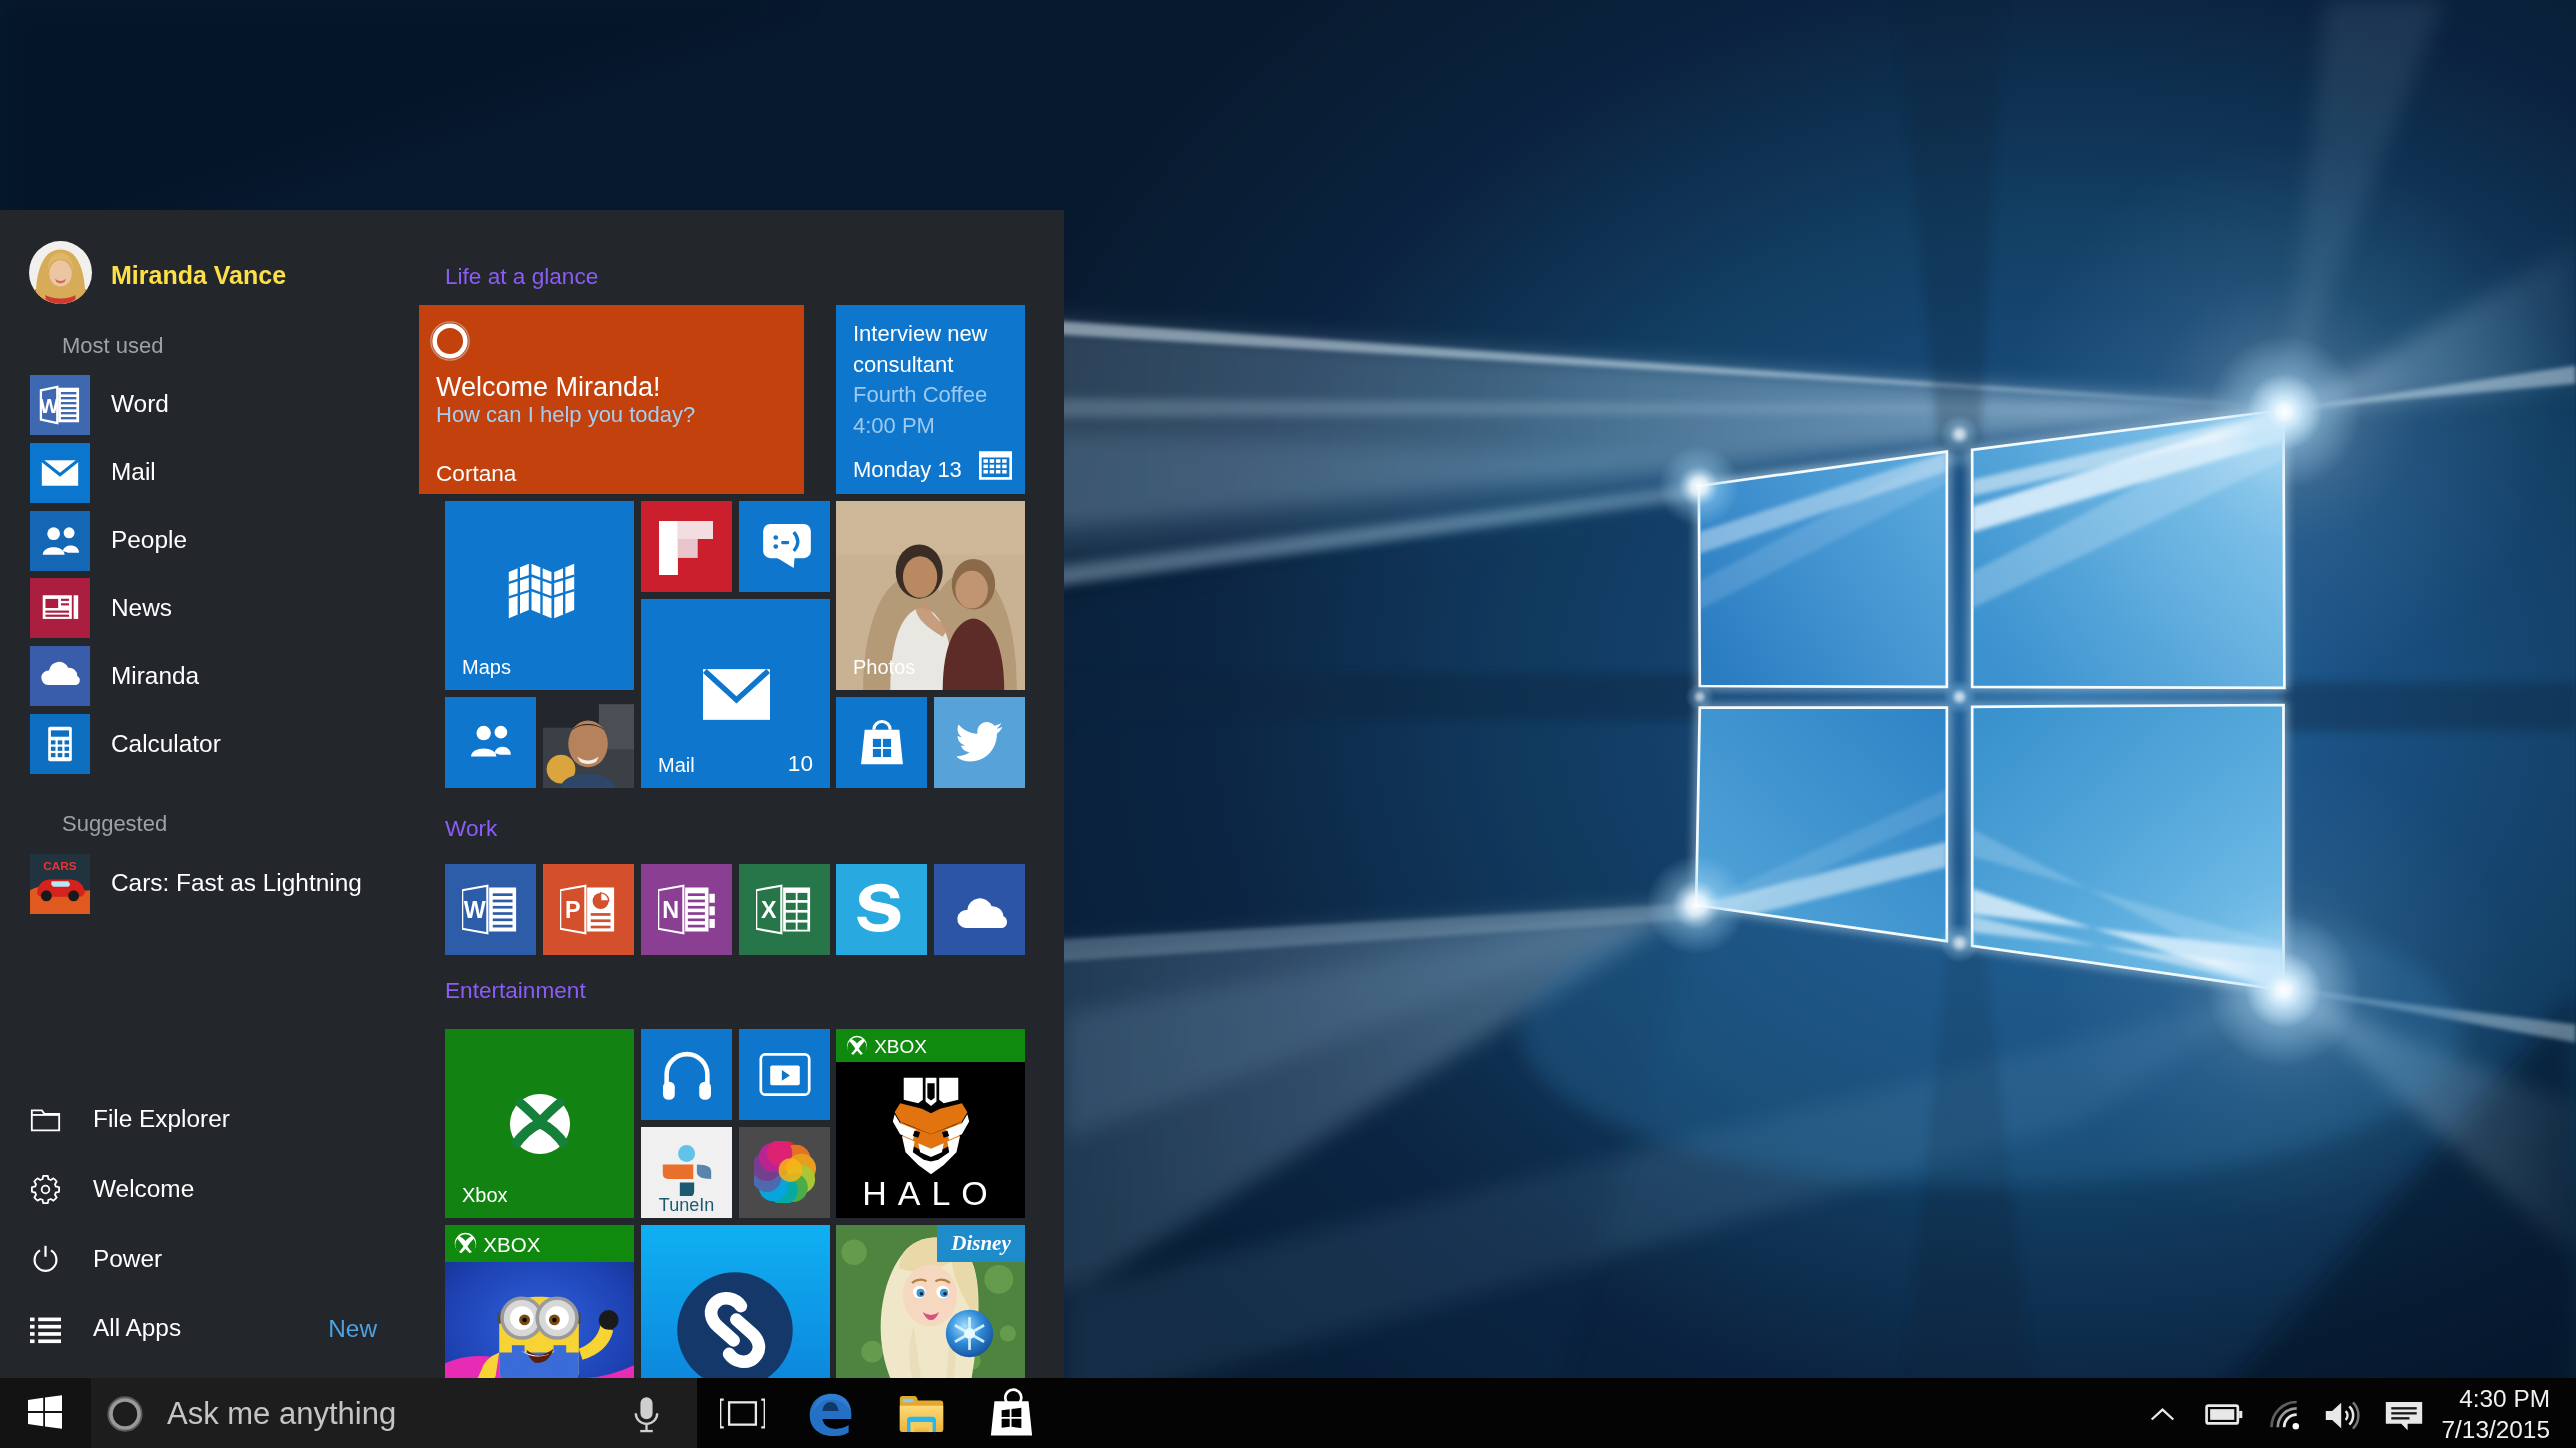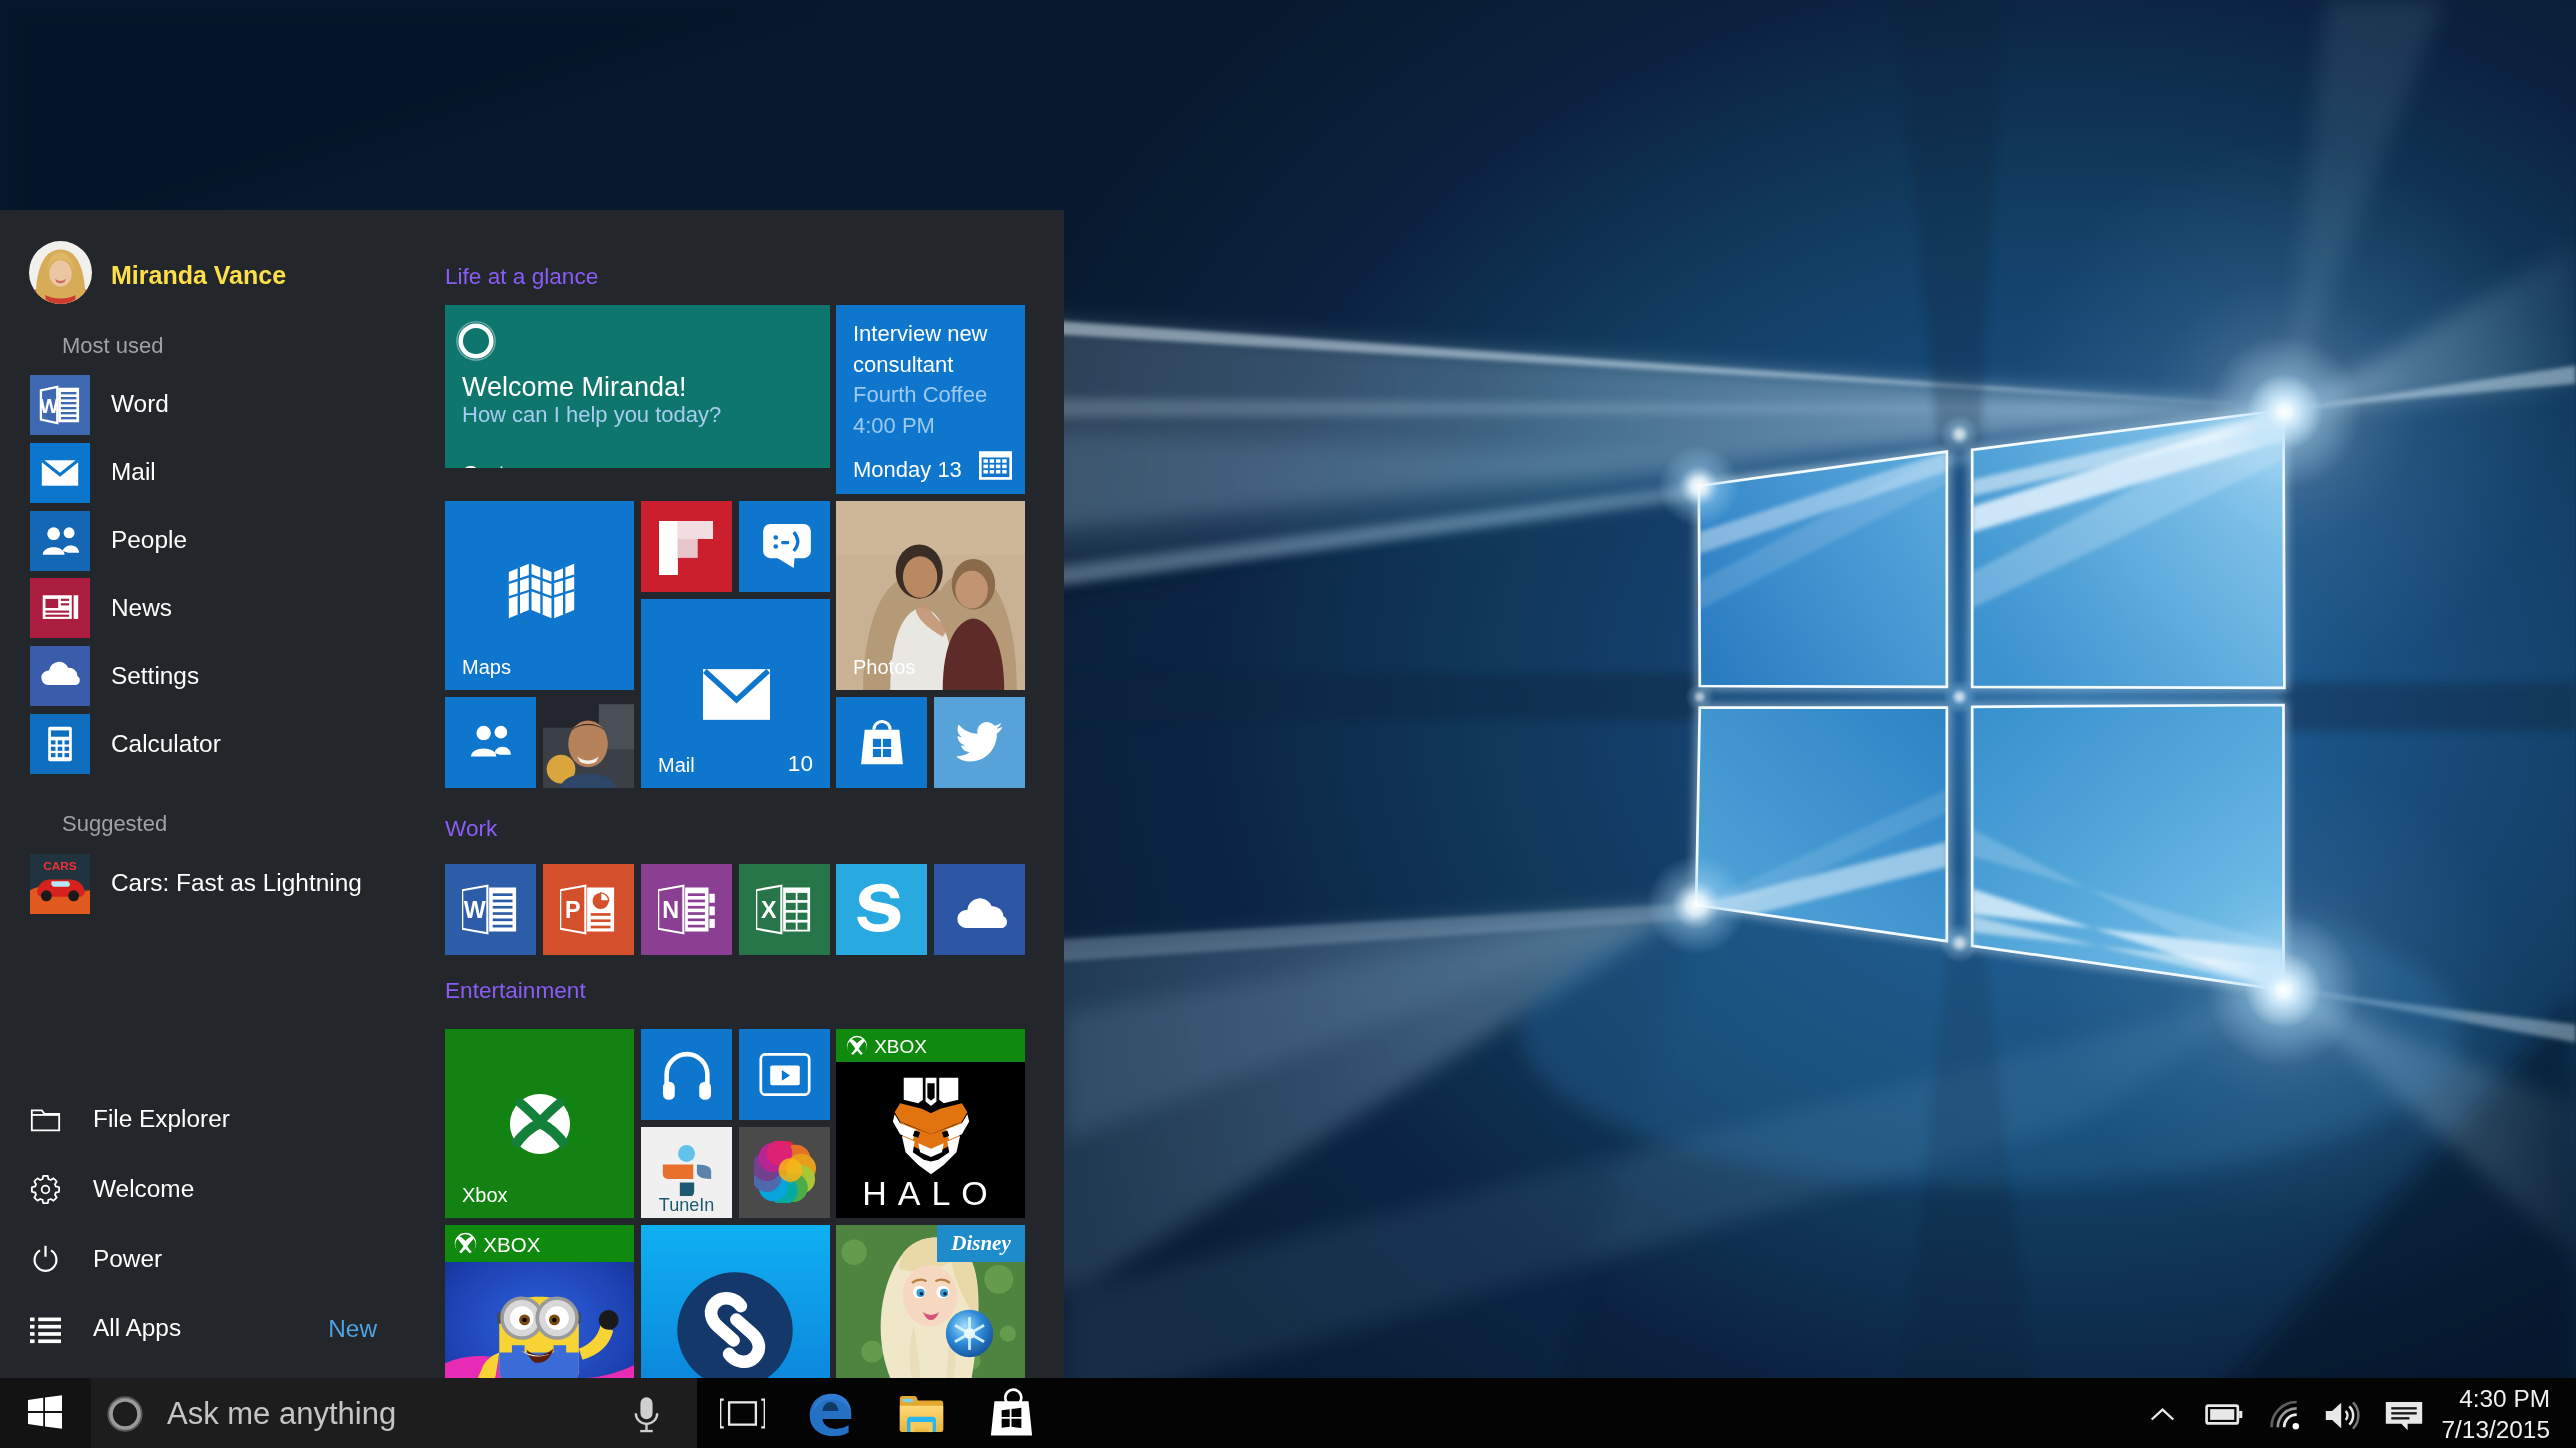--- a/index.html
+++ b/index.html
@@ -244,21 +244,21 @@
           <line x1="17" y1="37" x2="43" y2="37"></line>
           <line x1="17" y1="41.5" x2="43" y2="41.5"></line>
         </g>
         <rect x="48" y="19" width="5" height="26" fill="#fff"></rect>
       </svg>
     <div class="mwhite" style="left:111px;top:384px">News</div>
     <svg class="rowicon" style="left:30px;top:436px" viewBox="0 0 66 66">
         <rect width="66" height="66" fill="#3a5dab"></rect>
         <path d="M20,43 a8,8 0 0 1 1,-16 a11,11 0 0 1 21,-3 a9,9 0 0 1 10,9 a5.5,5.5 0 0 1 -1,10 Z" fill="#fff"></path>
       </svg>
-    <div class="mwhite" style="left:111px;top:452px">Settings</div>
+    <div class="mwhite" style="left:111px;top:452px">Miranda</div>
     <svg class="rowicon" style="left:30px;top:504px" viewBox="0 0 66 66">
         <rect width="66" height="66" fill="#0e6ec0"></rect>
         <rect x="20" y="14" width="26" height="38" rx="2" fill="#fff"></rect>
         <rect x="23" y="18" width="20" height="7" fill="#0e6ec0"></rect>
         <g fill="#0e6ec0">
           <rect x="23" y="29" width="5" height="4.5"></rect>
           <rect x="30.5" y="29" width="5" height="4.5"></rect>
           <rect x="38" y="29" width="5" height="4.5"></rect>
           <rect x="23" y="36" width="5" height="4.5"></rect>
           <rect x="30.5" y="36" width="5" height="4.5"></rect>
@@ -306,21 +306,21 @@
         <rect x="0" y="21" width="5" height="4"></rect>
         <rect x="9" y="21" width="25" height="4"></rect>
         <rect x="0" y="29" width="5" height="4"></rect>
         <rect x="9" y="29" width="25" height="4"></rect>
       </svg>
     <div class="mwhite" style="left:93px;top:1104px">All Apps</div>
     <div class="abs" style="left:299px;top:1105px;width:78px;text-align:right;color:#4da2e0;font-size:24.4px">New</div>
 
     <div class="seclabel" style="left:445px;top:54px">Life at a glance</div>
 
-    <div class="tile" style="left:445px;top:95px;width:385px;height:163px;background:#0f766e">
+    <div class="tile" style="left:419px;top:95px;width:385px;height:189px;background:#c2410c">
       <svg class="abs" style="left:10px;top:14.5px" width="42" height="42" viewBox="0 0 46 46">
           <circle cx="23" cy="23" r="21" fill="none" stroke="#cfe6f6" stroke-width="1.5" opacity="0.5"></circle>
           <circle cx="23" cy="23" r="16.8" fill="none" stroke="#ffffff" stroke-width="5"></circle>
         </svg>
       <div class="abs" style="left:17px;top:67px;color:#fff;font-size:27px">Welcome Miranda!</div>
       <div class="abs" style="left:17px;top:97px;color:#a6cdf0;font-size:22px">How can I help you today?</div>
       <div class="abs" style="left:17px;top:156px;color:#fff;font-size:22.6px">Cortana</div>
     </div>
 
     <div class="tile" style="left:836px;top:95px;width:189px;height:189px;background:#0e76cd">

